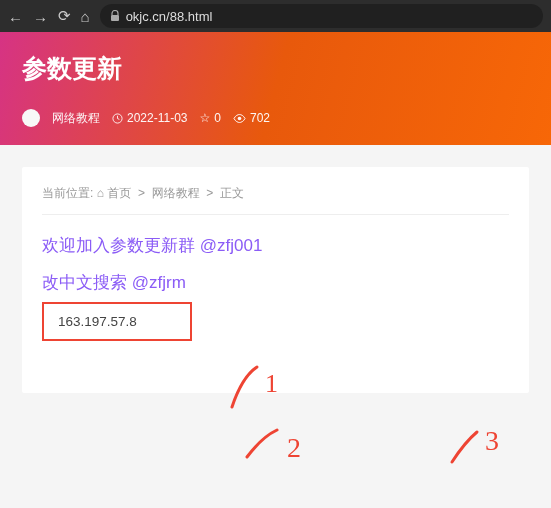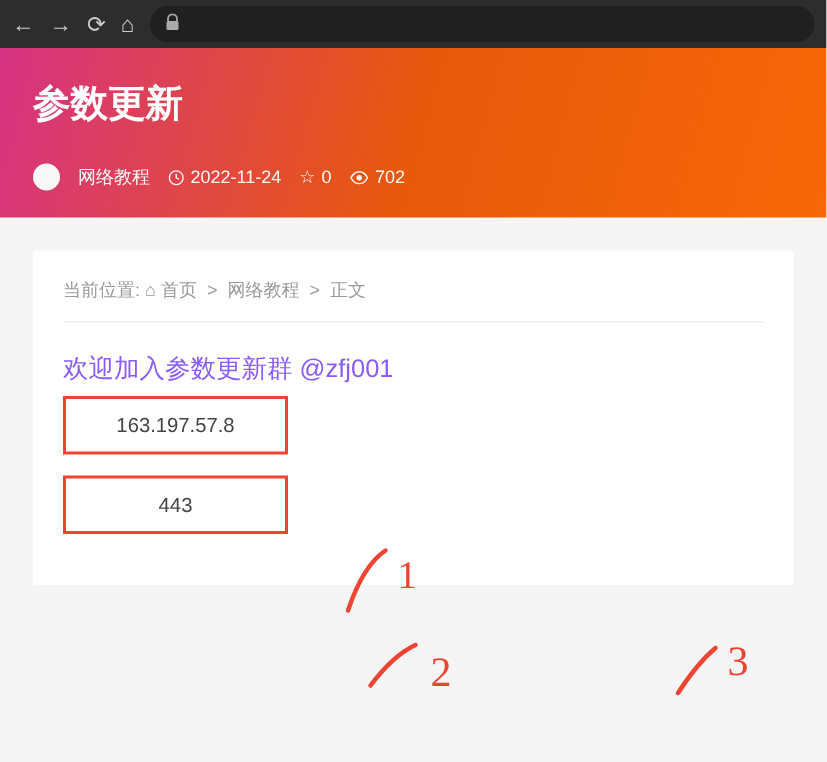--- a/index.html
+++ b/index.html
@@ -13,55 +13,56 @@
     .page-title { font-size: 25px; font-weight: bold; margin-bottom: 24px; }
     .meta-row { display: flex; align-items: center; gap: 12px; font-size: 12px; }
     .avatar { width: 18px; height: 18px; border-radius: 50%; background: #f8f8f8; display: inline-block; }
     .meta-item { display: flex; align-items: center; gap: 4px; opacity: 0.95; }
     .content-wrap { padding: 22px 22px 0; }
     .content-card { background: #fff; padding: 18px 20px 20px; border-radius: 2px; }
     .breadcrumb { color: #999; font-size: 12px; padding-bottom: 12px; border-bottom: 1px solid #eee; margin-bottom: 12px; }
     .breadcrumb a { color: #999; text-decoration: none; }
     .body-text { color: #8b5cf6; font-size: 17px; line-height: 2.2; }
     .section-label { margin-top: 14px; margin-bottom: 6px; font-size: 13.5px; color: #555; }
-    .data-box { border: 2.5px solid #e43; padding: 10px 14px; font-size: 13.5px; color: #444; background: #fff; display: inline-block; min-width: 150px; margin-bottom: 14px; text-align: center; }
+    .data-box { border: 2.5px solid #e43; padding: 10px 14px; font-size: 13.5px; color: #444; background: #fff; display: inline-block; min-width: 150px; margin-bottom: 14px; }
     .data-box.wide { display: block; width: 100%; margin-left: -10px; white-space: nowrap; overflow: hidden; }
     .annot { position: absolute; font-family: cursive; color: #e43; pointer-events: none; }
     .annot svg { stroke: #e43; stroke-width: 3; fill: none; stroke-linecap: round; }
     .content-area { position: relative; }
   </style>
 </head>
 <body>
 
 <div class="browser-bar">
   <span class="nav-icon">←</span>
   <span class="nav-icon">→</span>
   <span class="nav-icon">⟳</span>
   <span class="nav-icon">⌂</span>
   <div class="addr-box">
     <span class="lock-icon">
       <svg width="10" height="11" viewBox="0 0 10 11">
           <path d="M2 5V3.5a3 3 0 016 0V5" stroke="#aaa" stroke-width="1.2" fill="none"></path>
           <rect x="1" y="5" width="8" height="6" rx="1" fill="#aaa"></rect>
         </svg>
     </span>
+    <span class="addr-text">okjc.cn/88.html</span>
   </div>
 </div>
 
 <div class="header-banner">
   <div class="page-title">参数更新</div>
   <div class="meta-row">
     <span class="avatar"></span>
     <span class="meta-item">网络教程</span>
     <span class="meta-item">
       <svg width="11" height="11" viewBox="0 0 12 12">
           <circle cx="6" cy="6" r="5" stroke="#fff" stroke-width="1" fill="none"></circle>
           <path d="M6 3v3l2 1" stroke="#fff" stroke-width="1" fill="none"></path>
         </svg>
-      <span>2022-11-24</span>
+      <span>2022-11-03</span>
     </span>
     <span class="meta-item">
       <span>☆</span>
       <span>0</span>
     </span>
     <span class="meta-item">
       <svg width="13" height="9" viewBox="0 0 13 9">
           <path d="M1 4.5C2.5 1.5 5 0.5 6.5 0.5S10.5 1.5 12 4.5C10.5 7.5 8 8.5 6.5 8.5S2.5 7.5 1 4.5Z" stroke="#fff" stroke-width="1" fill="none"></path>
           <circle cx="6.5" cy="4.5" r="1.8" fill="#fff"></circle>
         </svg>
@@ -78,25 +79,26 @@
       <a>首页</a>
       &nbsp;<span>&gt;</span>&nbsp;
       <a>网络教程</a>
       &nbsp;<span>&gt;</span>&nbsp;
       <span>正文</span>
     </div>
 
     <div class="content-area">
       <div class="body-text">
         <div>欢迎加入参数更新群 @zfj001</div>
+        <div>改中文搜索 @zfjrm</div>
       </div>
 
 
       <div class="data-box">163.197.57.8</div><br>
-      <div class="data-box">443</div><br>
+      <br>
 
       <div class="annot" style="left:185px; top:135px;">
         <svg width="60" height="55">
             <path d="M5 45 Q 15 15 30 5"></path>
             <text x="38" y="30" font-size="26" fill="#e43" stroke="none">1</text>
           </svg>
       </div>
       <div class="annot" style="left:200px; top:195px;">
         <svg width="80" height="50">
             <path d="M5 35 Q 20 15 35 8"></path>

